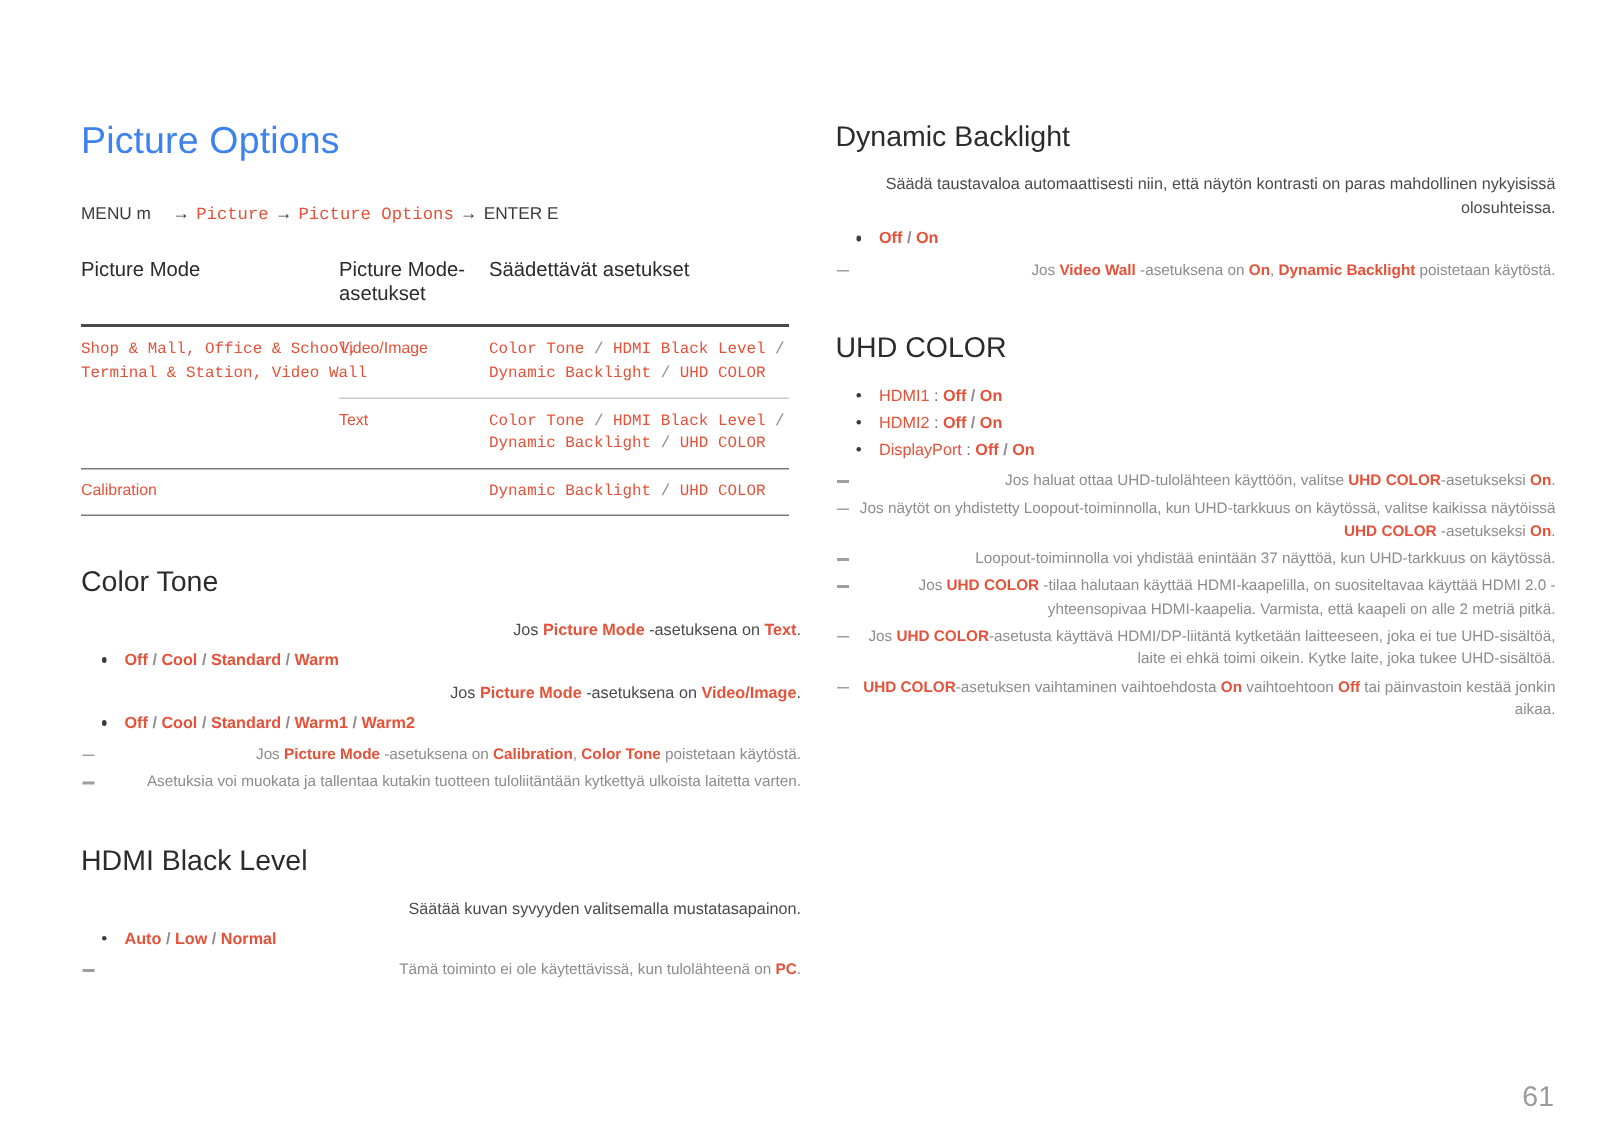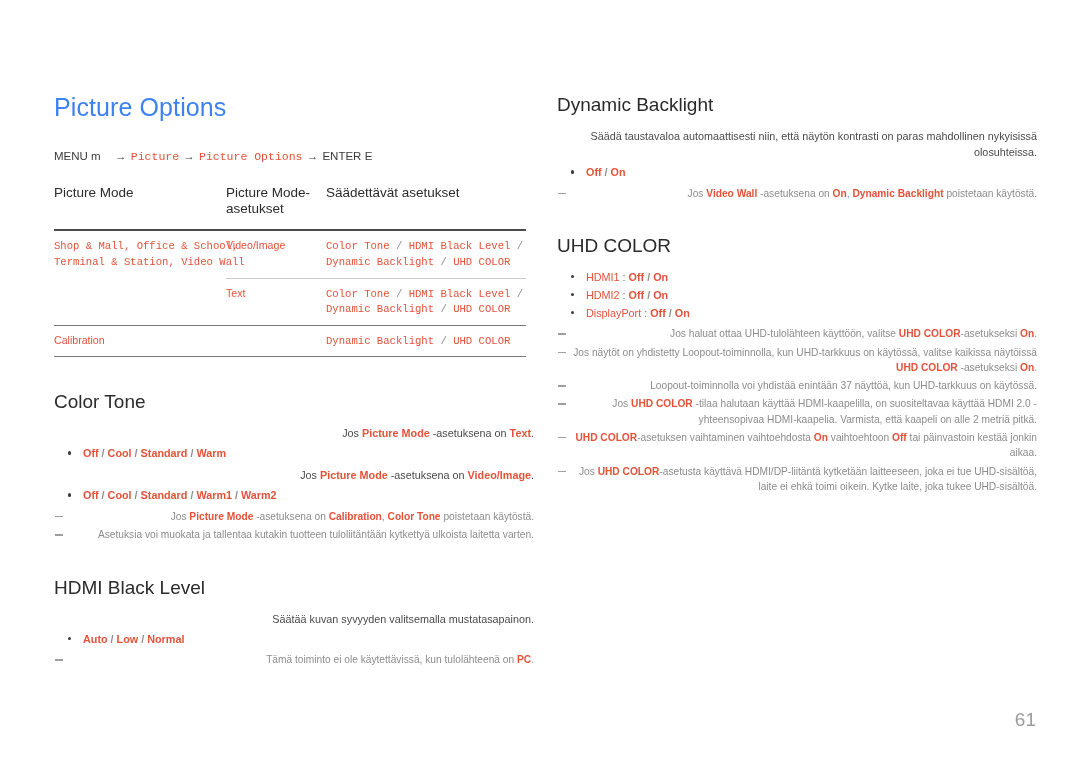--- a/index.html
+++ b/index.html
@@ -14,21 +14,21 @@
     color: #3b3b3b;
     overflow: hidden;
     position: relative;
   }
   .page {
     position: absolute;
     inset: 0;
   }
   .col {
     position: absolute;
-    top: 94px;
+    top: 81px;
     width: 480px;
   }
   .col-left  { left: 54px; }
   .col-right { left: 557px; }
 
   h1.page-title {
     font-size: 25px;
     font-weight: 400;
     color: #3d82ef;
     margin: 0 0 26px 0;
@@ -146,21 +146,21 @@
     width: 8px;
     height: 1.4px;
     background: #9e9e9e;
   }
   ul.notes li .accent,
   ul.notes li .accent-b { color: #e4523a; }
 
   .pagenum {
     position: absolute;
     right: 44px;
-    bottom: 32px;
+    bottom: 20px;
     font-size: 19px;
     color: #9b9b9b;
     font-weight: 400;
   }
 </style>
 </head>
 <body>
 
 <div class="page">
 
@@ -299,24 +299,24 @@
         <span>Jos haluat ottaa UHD-tulolähteen käyttöön, valitse </span><span class="accent-b">UHD COLOR</span><span>-asetukseksi </span><span class="accent-b">On</span><span>.</span>
       </li>
       <li>
         <span>Jos näytöt on yhdistetty Loopout-toiminnolla, kun UHD-tarkkuus on käytössä, valitse kaikissa näytöissä </span><span class="accent-b">UHD COLOR</span><span> -asetukseksi </span><span class="accent-b">On</span><span>.</span>
       </li>
       <li>Loopout-toiminnolla voi yhdistää enintään 37 näyttöä, kun UHD-tarkkuus on käytössä.</li>
       <li>
         <span>Jos </span><span class="accent-b">UHD COLOR</span><span> -tilaa halutaan käyttää HDMI-kaapelilla, on suositeltavaa käyttää HDMI 2.0 -yhteensopivaa HDMI-kaapelia. Varmista, että kaapeli on alle 2 metriä pitkä.</span>
       </li>
       <li>
+        <span>Jos </span><span class="accent-b">UHD COLOR</span><span>-asetusta käyttävä HDMI/DP-liitäntä kytketään laitteeseen, joka ei tue UHD-sisältöä, laite ei ehkä toimi oikein. Kytke laite, joka tukee UHD-sisältöä.</span>
+      </li>
+      <li>
         <span class="accent-b">UHD COLOR</span><span>-asetuksen vaihtaminen vaihtoehdosta </span><span class="accent-b">On</span><span> vaihtoehtoon </span><span class="accent-b">Off</span><span> tai päinvastoin kestää jonkin aikaa.</span>
       </li>
-      <li>
-        <span>Jos </span><span class="accent-b">UHD COLOR</span><span>-asetusta käyttävä HDMI/DP-liitäntä kytketään laitteeseen, joka ei tue UHD-sisältöä, laite ei ehkä toimi oikein. Kytke laite, joka tukee UHD-sisältöä.</span>
-      </li>
     </ul>
 
   </div>
 
   <div class="pagenum">61</div>
 
 </div>
 
 </body></html>

